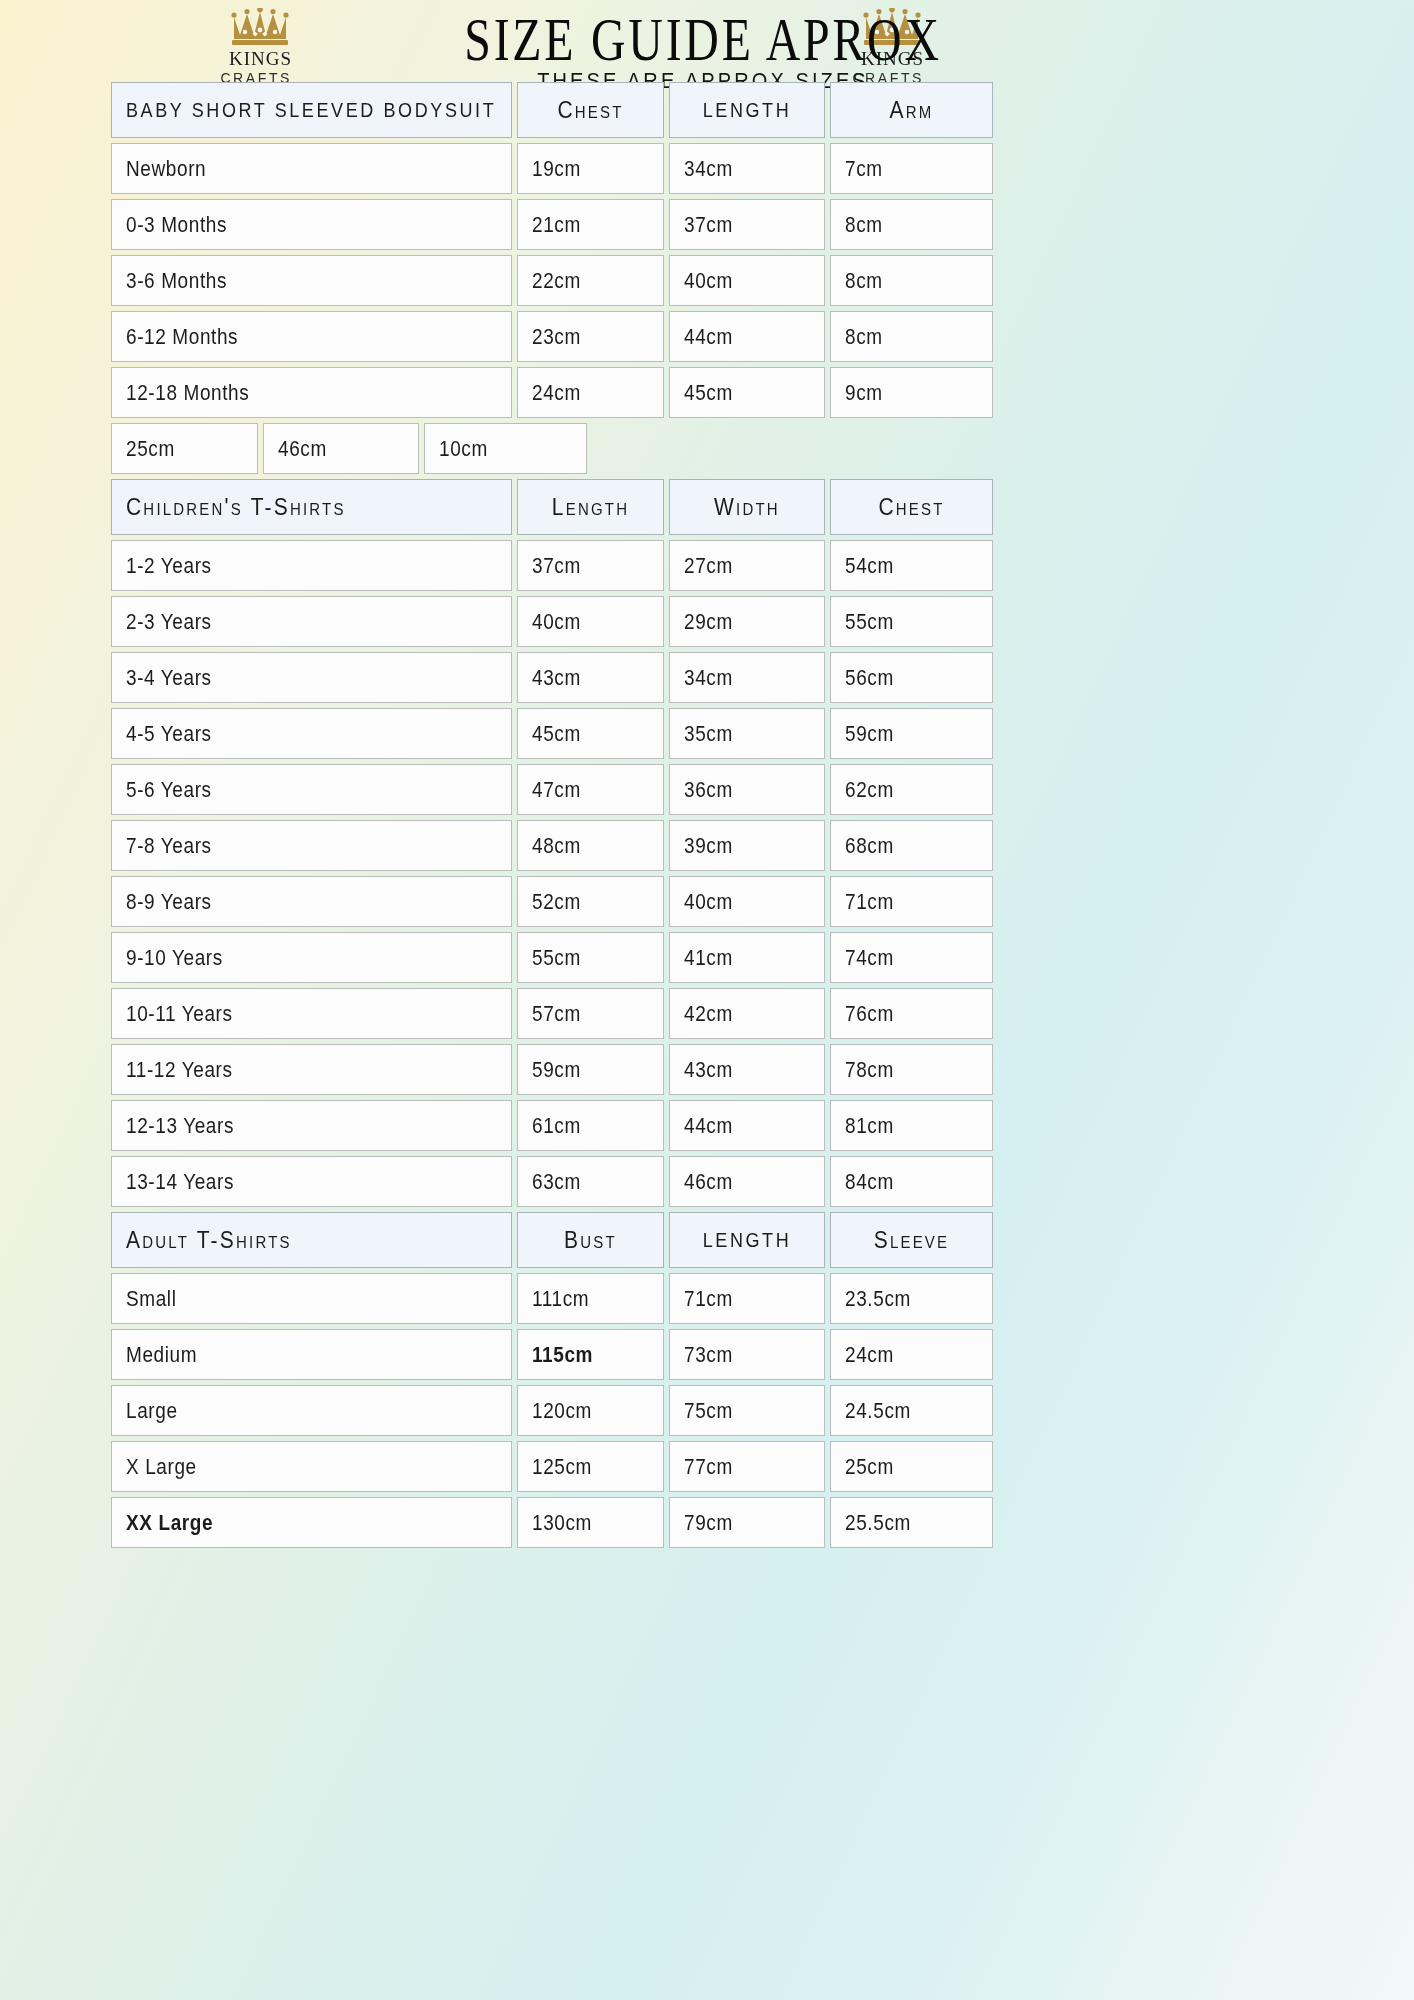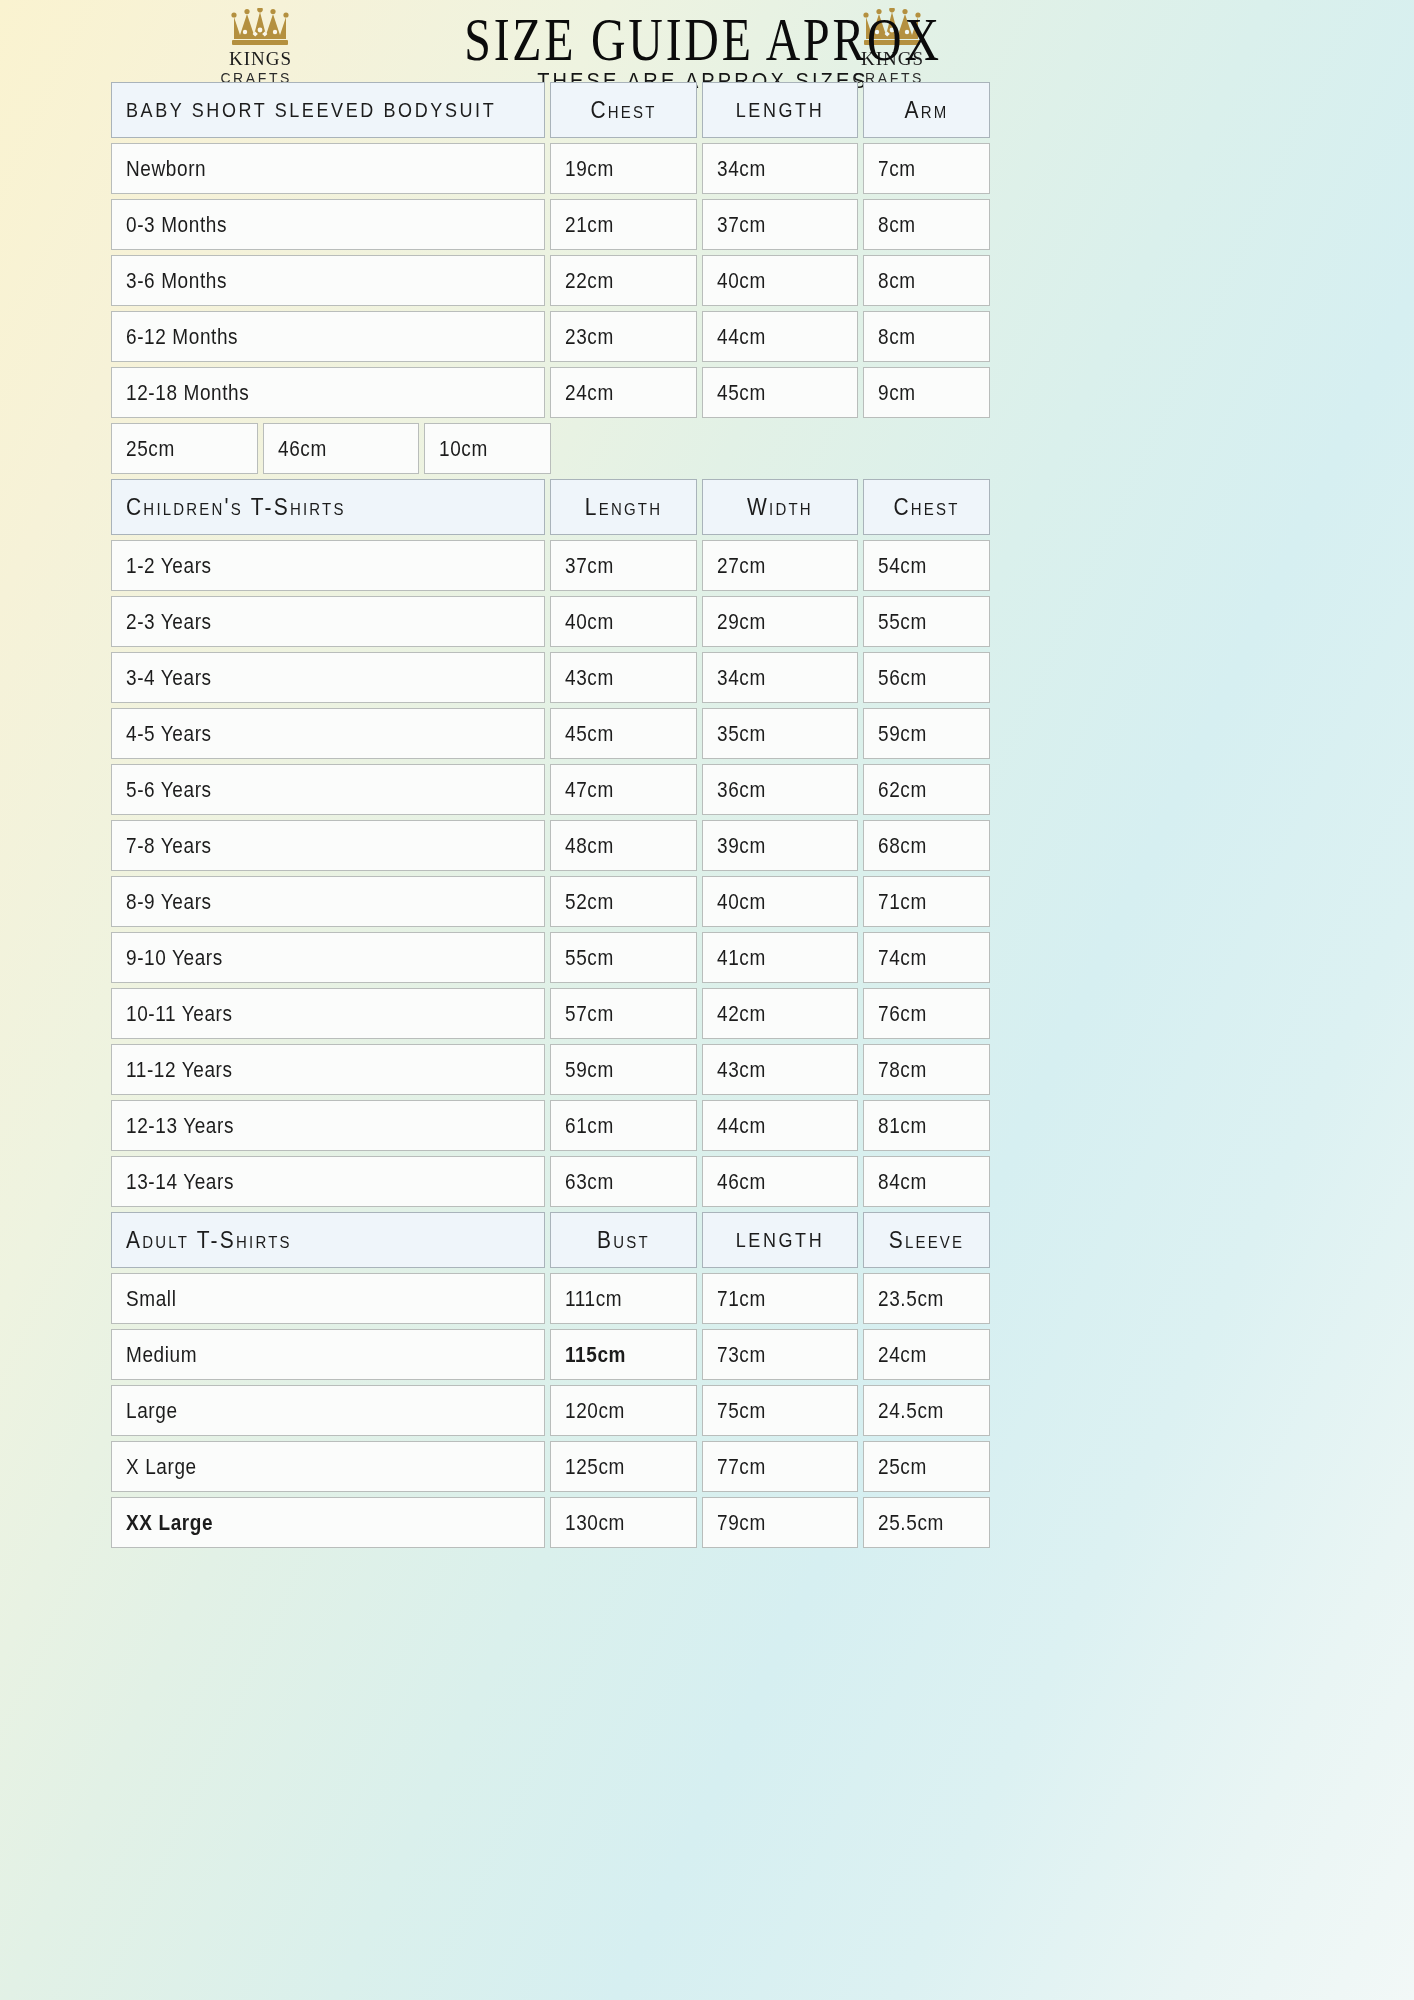--- a/index.html
+++ b/index.html
@@ -124,24 +124,24 @@
     align-items:center;
     padding:0 14px;
     height:51px;
     font-family:"Liberation Sans", sans-serif;
     font-size:19px;
     letter-spacing:0.6px;
     color:#1c1c1c;
     transform-origin:left center;
   }
 
-  .cell.label { width:434px; }
+  .cell.label { width:401px; }
   .cell.c1    { width:147px; }
   .cell.c2    { width:156px; }
-  .cell.c3    { width:127px; }
+  .cell.c3    { width:163px; }
 
   .cell .txt {
     display:block;
     transform:scaleY(1.14);
     transform-origin:left center;
   }
 
   
   .row.section .cell {
     background:#eff5fa;

